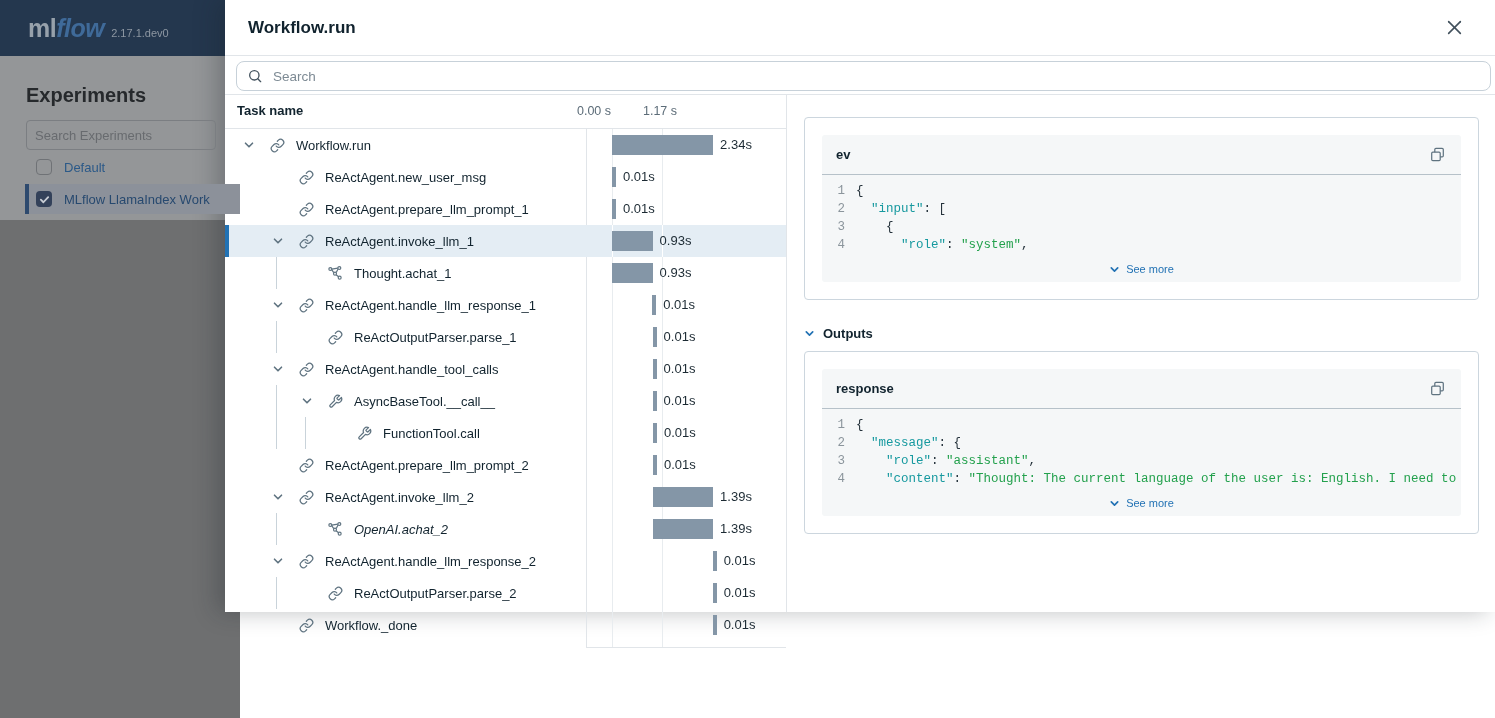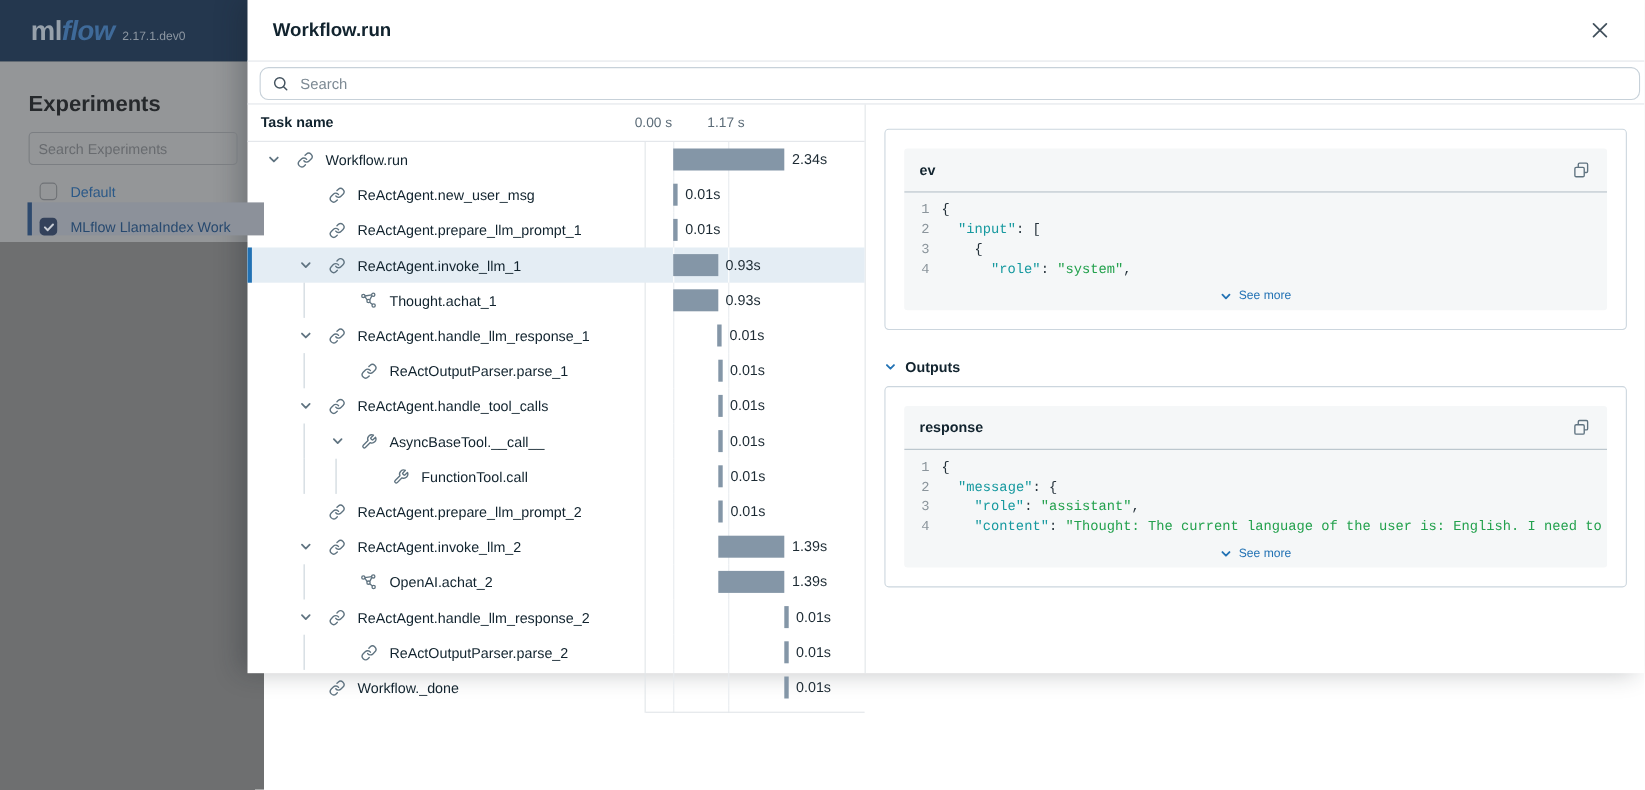--- a/index.html
+++ b/index.html
@@ -16,21 +16,21 @@
              display:flex;align-items:baseline;padding:14px 0 0 28px;box-sizing:border-box;}
   .logo-ml{font-size:25px;font-weight:bold;color:#97a1ab;letter-spacing:-.5px;}
   .logo-flow{font-size:25px;font-weight:bold;font-style:italic;color:#3f6a99;letter-spacing:-.5px;}
   .logo-ver{font-size:11px;color:#8d97a2;margin-left:7px;}
   .sb-body{position:absolute;top:56px;left:0;right:0;height:164px;background:#949698;}
   .sb-title{position:absolute;top:84px;left:26px;font-size:20px;font-weight:bold;color:#26292c;z-index:2;}
   .sb-search{position:absolute;top:120px;left:26px;width:190px;height:30px;box-sizing:border-box;
              border:1px solid #7b7e82;border-radius:4px;background:transparent;z-index:2;
              padding:0 8px;font-size:13px;color:#686b6f;font-family:"Liberation Sans",sans-serif;}
   .sb-search::placeholder{color:#686b6f;opacity:1;}
-  .sb-item{position:absolute;left:25px;right:0;height:30px;display:flex;align-items:flex-end;
+  .sb-item{position:absolute;left:25px;right:0;height:30px;display:flex;align-items:center;
            padding-left:11px;gap:12px;box-sizing:border-box;z-index:2;}
   .sb-item.sel{background:#8c919a;border-left:4px solid #2e4a6e;padding-left:7px;}
   .cbx{width:16px;height:16px;border-radius:4px;box-sizing:border-box;flex:none;
        display:flex;align-items:center;justify-content:center;}
   .cbx.off{border:1.5px solid #6f7276;}
   .cbx.on{background:#33415a;}
   .sb-item-label{font-size:13px;white-space:nowrap;overflow:hidden;}
   .sb-item .sb-item-label{color:#2b5988;}
   .sb-item.sel .sb-item-label{color:#27496f;}
   
@@ -395,21 +395,21 @@
                 <span class="tlabel">ReActAgent.invoke_llm_2</span>
               </div>
               <div class="cell-time">
                 <span class="gl" style="left: 26px;"></span>
                 <span class="gl" style="left: 76px;"></span>
                 <span class="bar" style="left: 67.04px; width: 60.048px;"></span>
                 <span class="bar-label" style="left: 134.088px;">1.39s</span>
               </div>
             </div>
             <div class="srow">
-              <div class="cell-name" style="padding-left: 74px;">
+              <div class="cell-name" style="padding-left: 74px; font-style: italic;">
                 <span class="guide" style="left: 51px;"></span>
                 <span class="chev-spacer"></span>
                 <span class="ticon">
                   <svg width="16" height="16" viewBox="0 0 24 24" fill="none" stroke="currentColor" stroke-width="1.8" stroke-linejoin="round">
                     <circle cx="5" cy="6" r="2.2"></circle>
                     <circle cx="18.5" cy="4.5" r="2.2"></circle>
                     <circle cx="12" cy="13" r="2.2"></circle>
                     <circle cx="19" cy="19" r="2.2"></circle>
                     <line x1="7" y1="7" x2="10.2" y2="11.5"></line>
                     <line x1="16.6" y1="5.9" x2="13.8" y2="11.3"></line>

